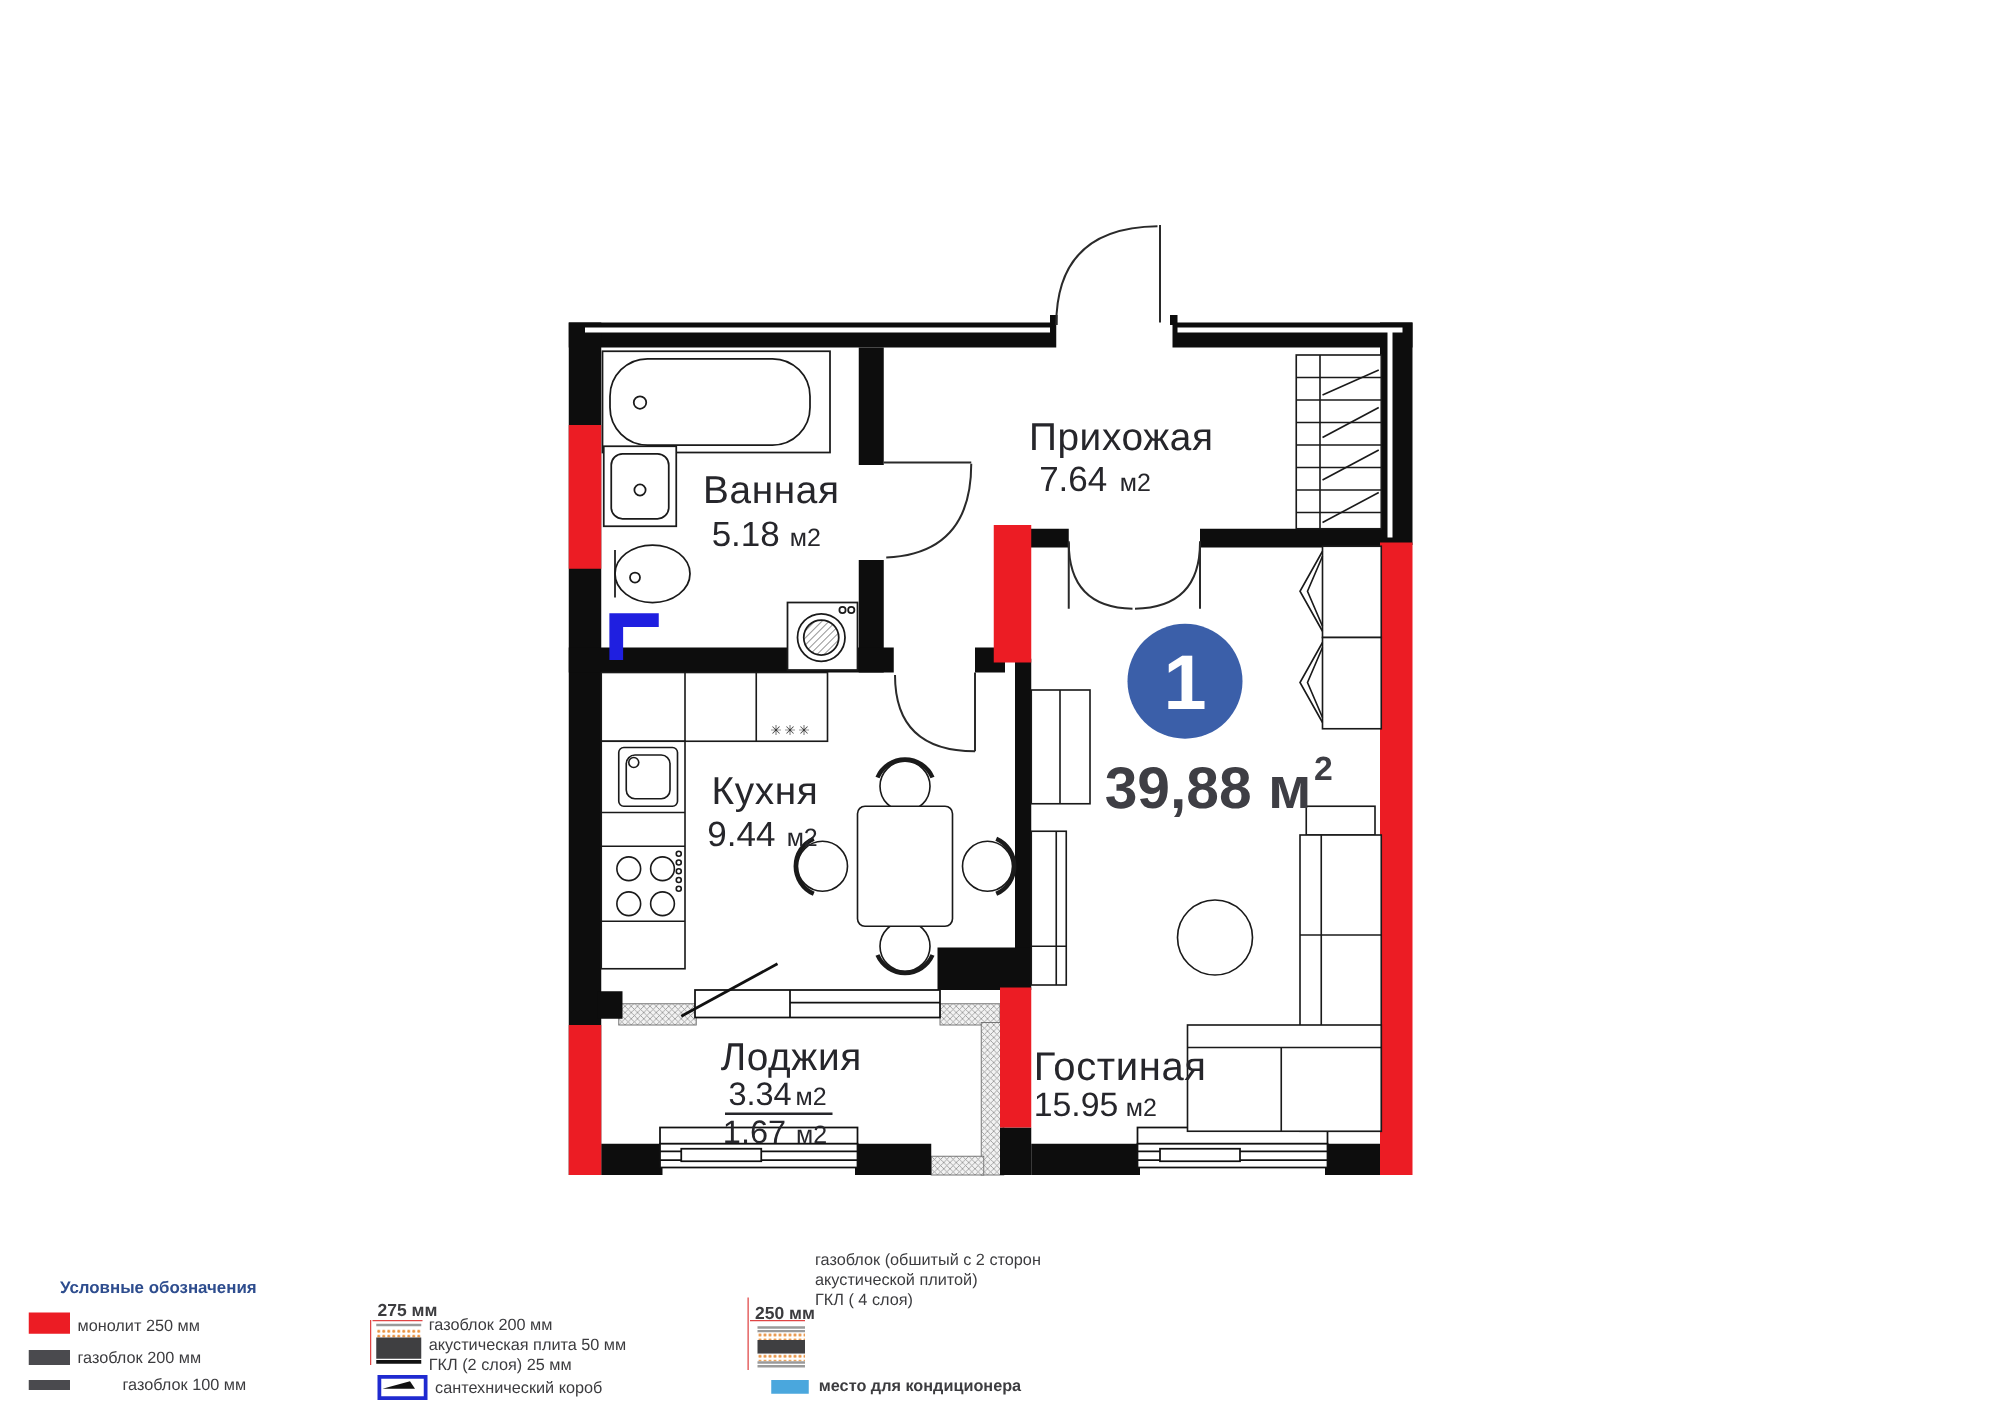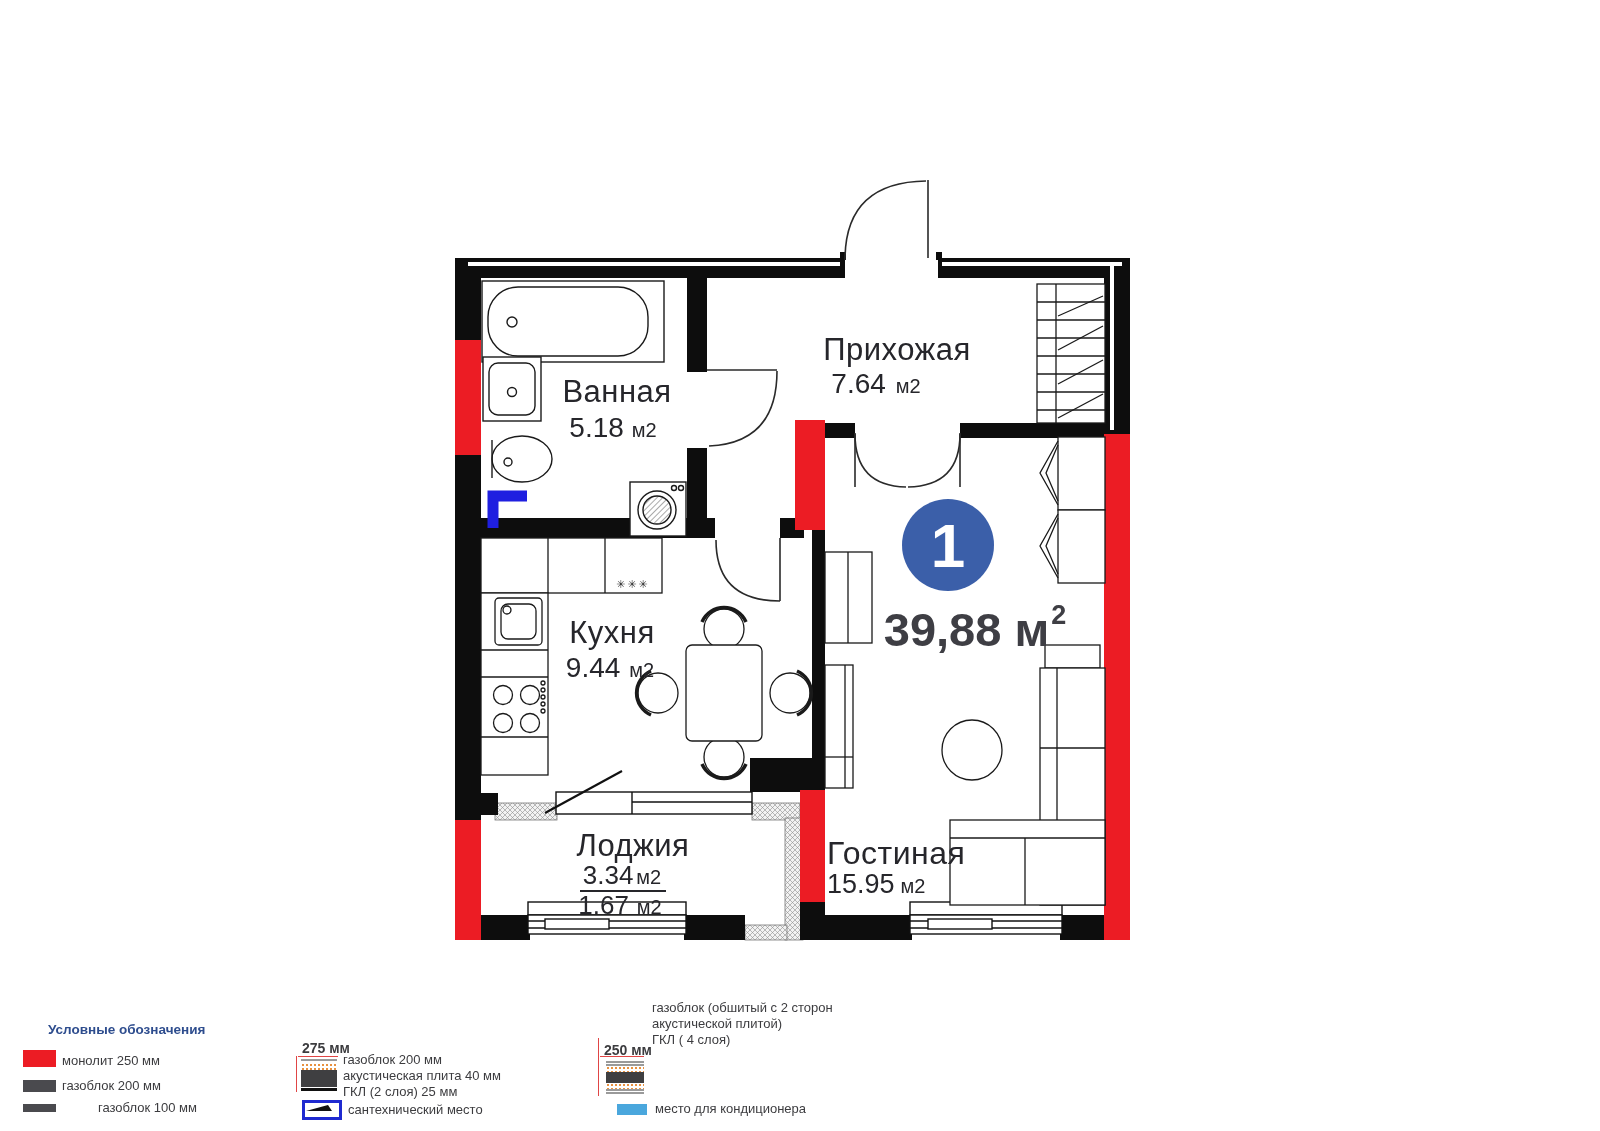--- a/index.html
+++ b/index.html
@@ -287,29 +287,29 @@
   <div class="stack" style="left:301px;top:1059px;width:36px;">
     <div class="gr" style="height:2px;"></div>
       <div style="height:2px;"></div>
     <div class="dots" style="height:7px;"></div>
     <div class="dk" style="height:17px;"></div>
     <div style="height:1px;"></div>
       <div style="height:3px;background:#111;"></div>
   </div>
   <div class="lg" style="left:343px;top:1052px;">
     <div>газоблок 200 мм</div>
-    <div>акустическая плита 40 мм</div>
+    <div>акустическая плита 50 мм</div>
     <div>ГКЛ (2 слоя) 25 мм</div>
   </div>
   <div class="sw" style="left:302px;top:1100px;width:34px;height:14px;border:3px solid #1f2ad0;background:#fff;">
     <svg width="28" height="8" style="position:absolute;left:1px;top:1px;">
         <polygon points="0,7 22,1 26,7" fill="#111"></polygon>
       </svg>
   </div>
-  <div class="lg" style="left:348px;top:1102px;">сантехнический место</div>
+  <div class="lg" style="left:348px;top:1102px;">сантехнический короб</div>
 
   <div class="lg" style="left:604px;top:1042px;font-size:14px;font-weight:bold;">250 мм</div>
   <div class="redline" style="left:600px;top:1056px;width:44px;height:1px;"></div>
   <div class="redline" style="left:598px;top:1038px;width:1px;height:58px;"></div>
   <div class="stack" style="left:606px;top:1061px;width:38px;">
     <div class="gr" style="height:2px;"></div>
       <div style="height:1px;"></div>
       <div class="gr" style="height:2px;"></div>
     <div class="dots" style="height:6px;"></div>
     <div class="dk" style="height:11px;"></div>
@@ -317,14 +317,14 @@
     <div class="gr" style="height:2px;"></div>
       <div style="height:1px;"></div>
       <div class="gr" style="height:2px;"></div>
   </div>
   <div class="lg" style="left:652px;top:1000px;">
     <div>газоблок (обшитый с 2 сторон</div>
     <div>акустической плитой)</div>
     <div>ГКЛ ( 4 слоя)</div>
   </div>
   <div class="sw ac" style="left:617px;top:1104px;width:30px;height:11px;"></div>
-  <div class="lg" style="left:655px;top:1101px;">место для кондиционера</div>
+  <div class="lg" style="left:655px;top:1101px;font-weight:bold;">место для кондиционера</div>
 </div>
 
 </body></html>

